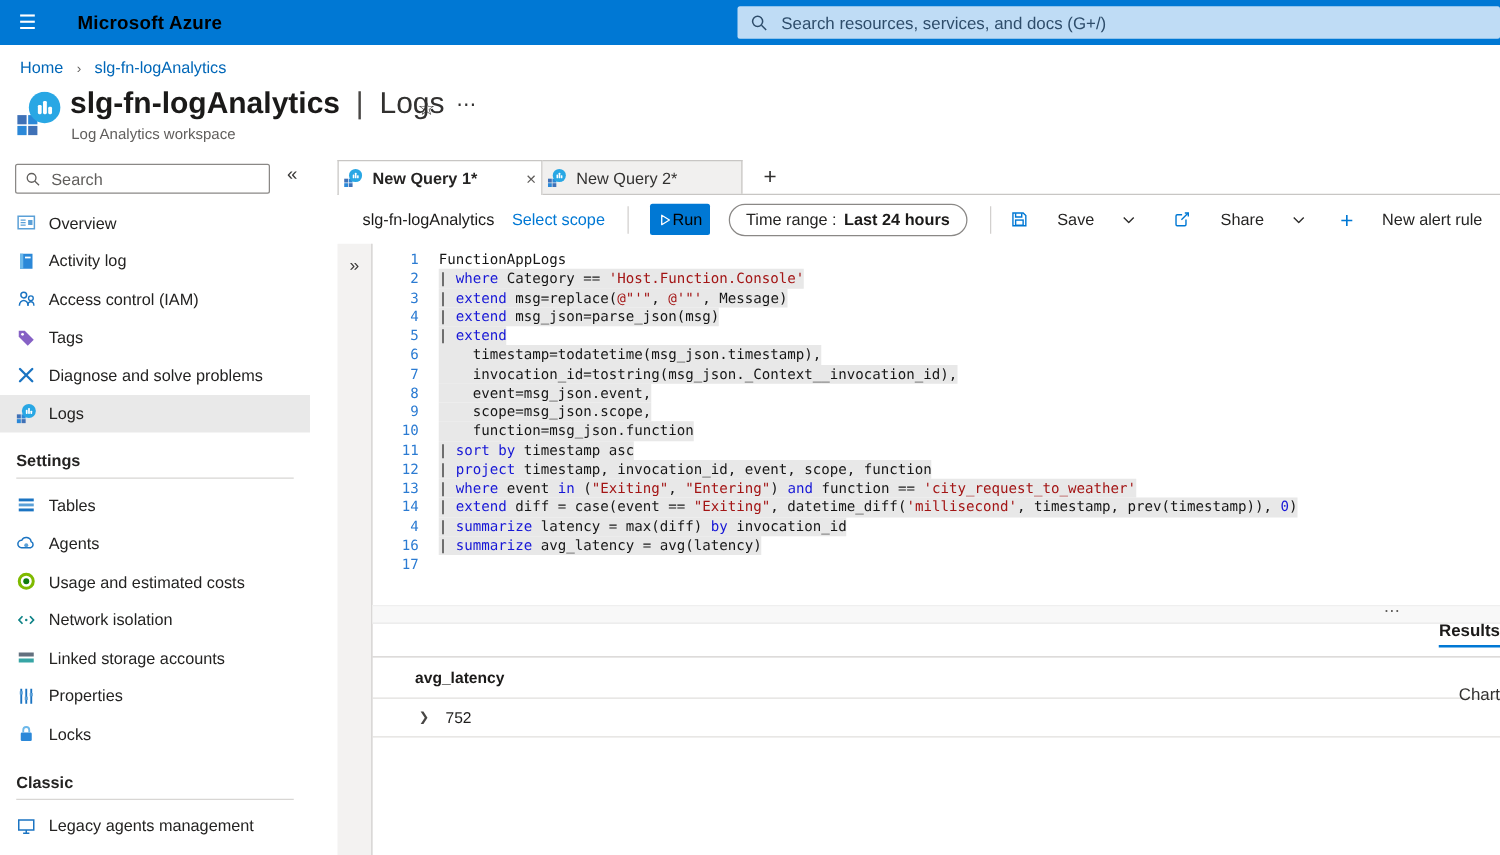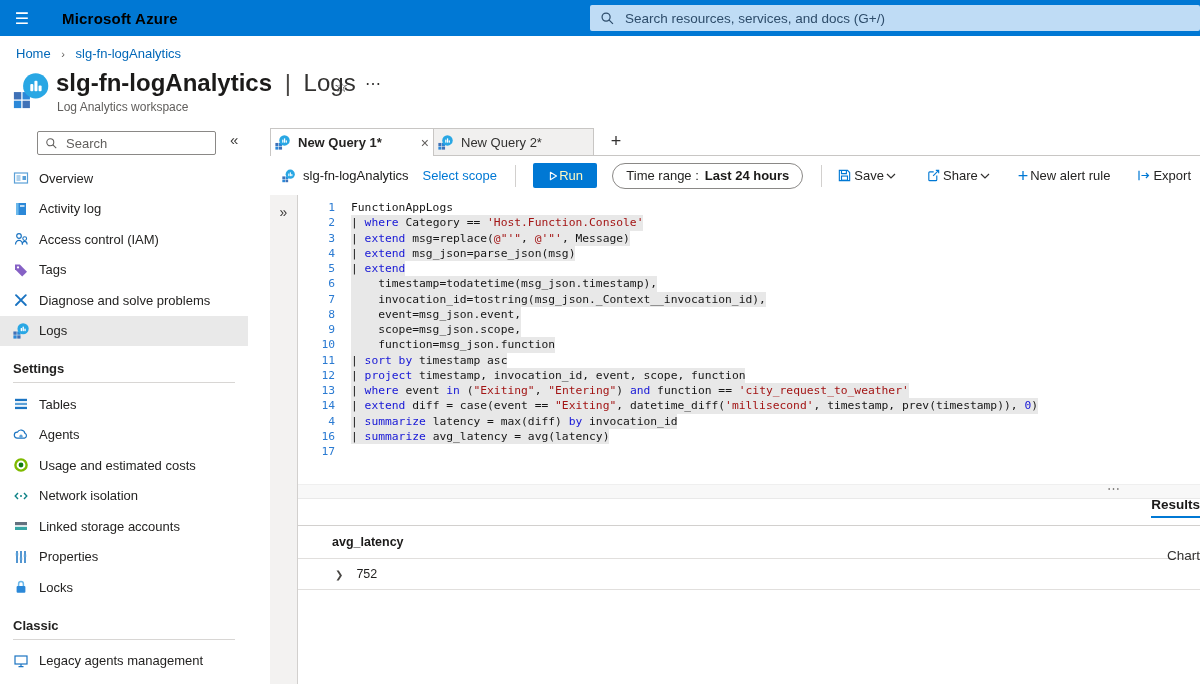--- a/index.html
+++ b/index.html
@@ -21,21 +21,21 @@
   .head-icon{position:absolute;left:13px;top:73px;width:36px;height:36px;}
   .page-title{position:absolute;left:56px;top:69px;font-size:24px;white-space:nowrap;}
   .title-name{font-weight:700;color:#1b1a19;}
   .title-sep{font-weight:300;color:#484644;margin:0 6px;}
   .title-blade{font-weight:400;color:#323130;}
   .star-btn{position:absolute;left:334px;top:77px;font-size:16px;color:#323130;cursor:pointer;}
   .more-btn{position:absolute;left:365px;top:74px;font-size:16px;color:#323130;cursor:pointer;letter-spacing:1px;}
   .subtitle{position:absolute;left:57px;top:100px;font-size:12px;color:#605e5c;}
   
   .sidebar{position:absolute;left:0;top:128px;width:248px;bottom:0;background:#fff;overflow:hidden;}
-  .side-top{display:flex;padding:3px 10px 8px 12px;margin-left:25px;}
+  .side-top{display:flex;padding:3px 10px 8px 12px;}
   .side-search{flex:1;height:22px;border:1px solid #8a8886;border-radius:2px;display:flex;align-items:center;padding:0 7px;gap:6px;color:#605e5c;}
   .side-search input{border:none;outline:none;background:transparent;font:13px "Liberation Sans",sans-serif;color:#323130;width:140px;}
   .side-search input::placeholder{color:#605e5c;opacity:1;}
   .collapse-btn{margin-left:14px;font-size:15px;color:#3b3a39;cursor:pointer;}
   .side-item{height:30.5px;display:flex;align-items:center;padding-left:13px;gap:10px;font-size:13px;color:#242322;cursor:pointer;}
   .side-item.selected{background:#e9e9e9;}
   .side-item .ic{width:16px;height:16px;flex:none;display:flex;align-items:center;justify-content:center;}
   .side-group{font-weight:700;font-size:13px;color:#242322;padding:15px 0 3px 13px;}
   .side-rule{border:none;border-top:1px solid #d8d6d4;margin:3px 13px 6px 13px;}
   
@@ -48,26 +48,26 @@
   .tab-close{margin-left:auto;color:#605e5c;font-size:14px;font-weight:400;cursor:pointer;}
   .tab-plus{position:absolute;left:330px;top:0;width:32px;height:27px;display:flex;align-items:center;justify-content:center;
             font-size:18px;font-weight:300;color:#323130;cursor:pointer;}
   .la{display:block;}
   
   .cmdbar{position:absolute;left:0;top:28px;right:0;height:39px;display:flex;align-items:center;font-size:13px;color:#252423;white-space:nowrap;}
   .scope-icon{margin-left:12px;}
   .scope-name{margin-left:8px;color:#1b1a19;}
   .select-scope{margin-left:14px;color:#0078d4;cursor:pointer;}
   .v-div{width:1px;height:22px;background:#d2d0ce;margin-left:18px;flex:none;}
-  .run-btn{margin-left:17px;width:76px;height:25px;background:#0078d4;border:none;border-radius:2px;color:#fef9c3;
+  .run-btn{margin-left:17px;width:76px;height:25px;background:#0078d4;border:none;border-radius:2px;color:#000000;
            font:13px "Liberation Sans",sans-serif;display:flex;align-items:center;justify-content:center;gap:0;cursor:pointer;}
   .time-pill{margin-left:15px;height:24px;border:1px solid #8a8886;border-radius:14px;display:flex;align-items:center;
              padding:0 13px;gap:6px;cursor:pointer;}
   .time-pill .val{font-weight:700;color:#1b1a19;}
-  .cmd-item{display:flex;align-items:center;gap:2px;padding:0 9px;cursor:pointer;color:#252423;}
+  .cmd-item{display:flex;align-items:center;gap:23px;padding:0 9px;cursor:pointer;color:#252423;}
   .cmd-item.save{margin-left:6px;}
   .cmd-item.share{margin-left:12px;}
   .cmd-item.alert{margin-left:10px;}
   .cmd-item.export{margin-left:8px;}
   .plus-glyph{color:#0078d4;font-size:18px;font-weight:400;line-height:1;}
   
   .editor-strip{position:absolute;left:0;top:67px;bottom:0;width:27px;background:#f3f2f1;border-right:1px solid #d2d0ce;
                 text-align:center;}
   .expand-btn{display:inline-block;margin-top:9px;font-size:14px;color:#3b3a39;cursor:pointer;}
   .editor-code{position:absolute;left:28px;top:67px;right:0;height:289px;overflow:hidden;

